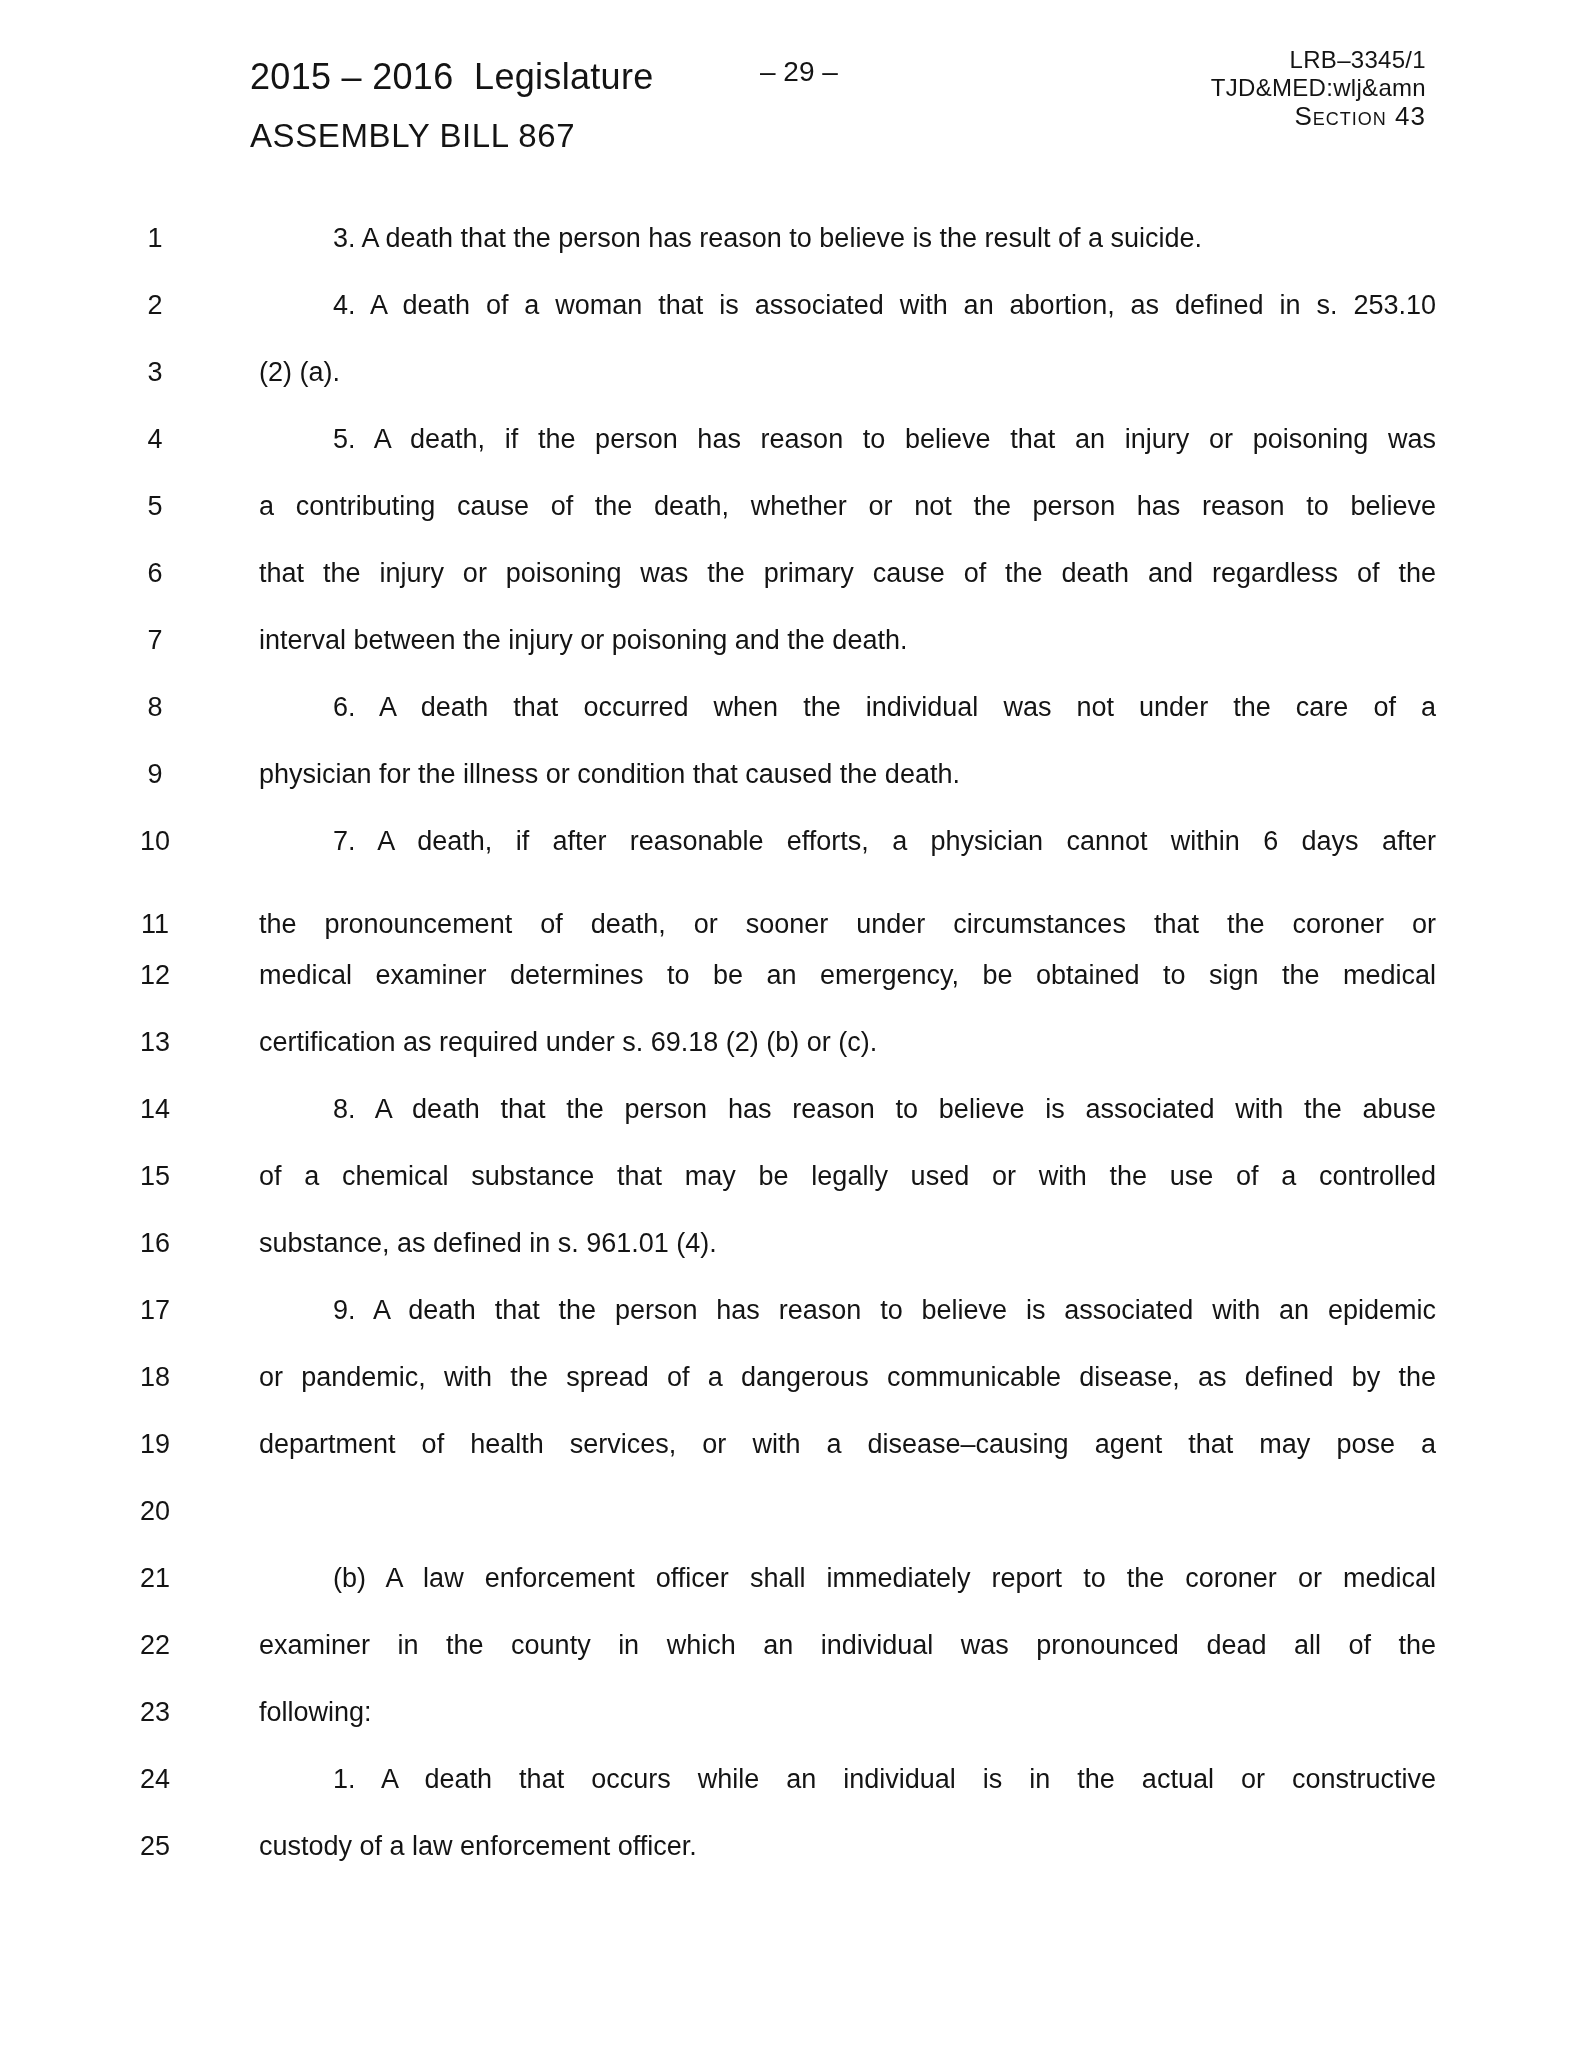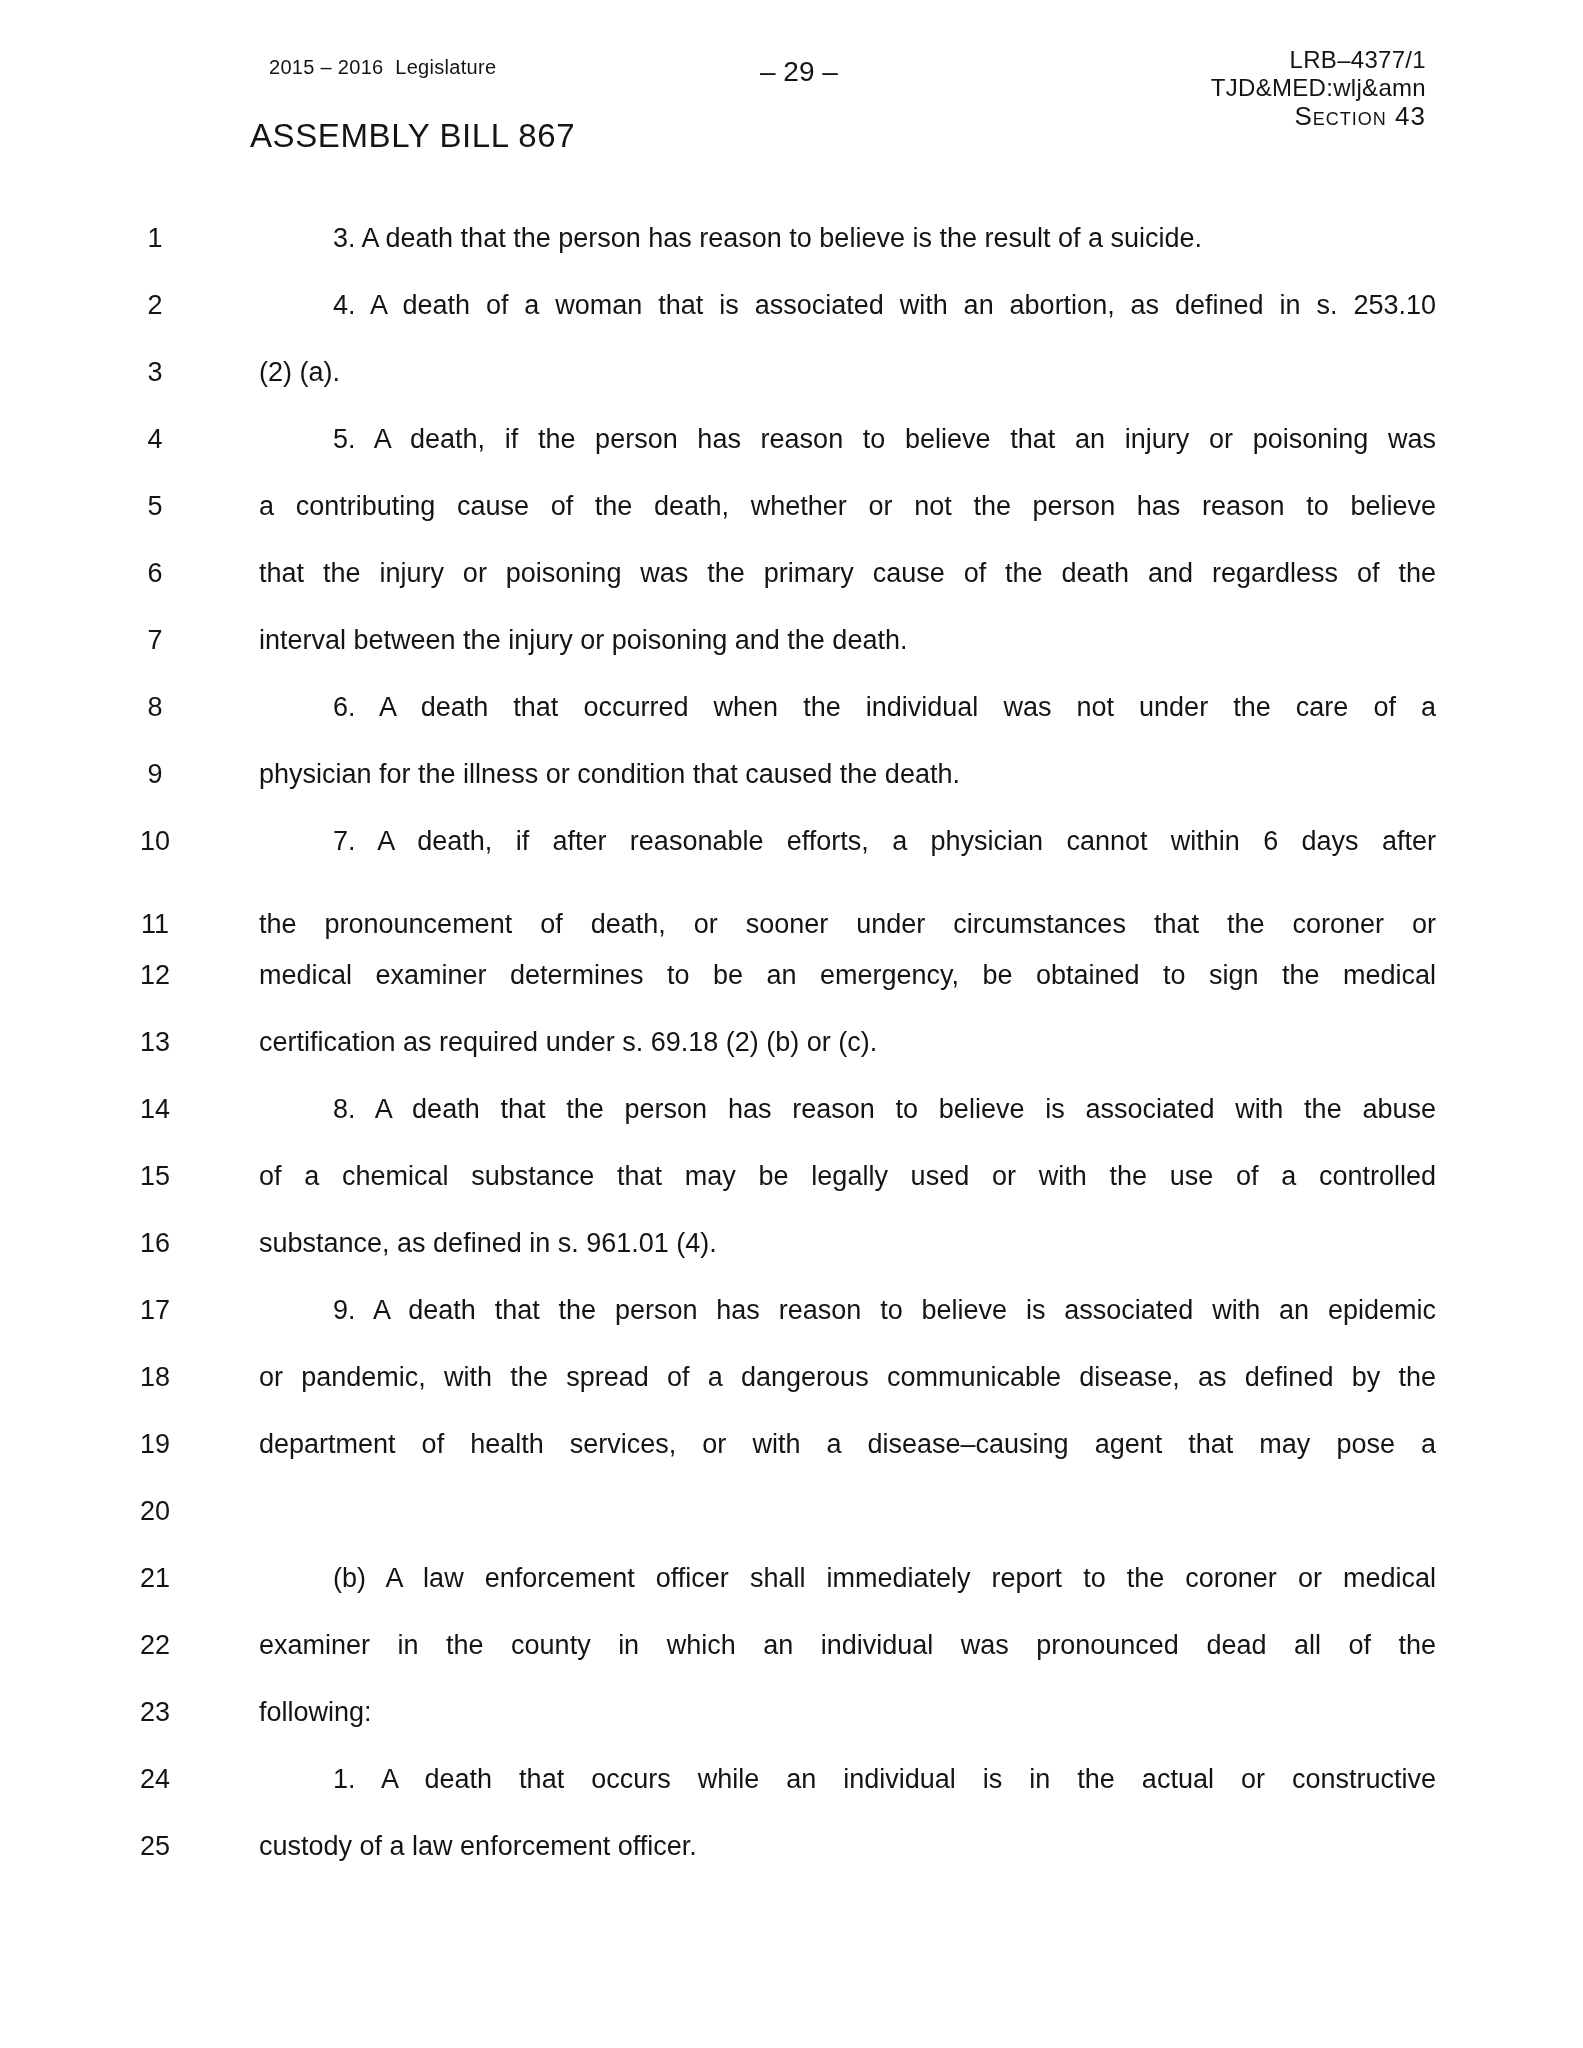--- a/index.html
+++ b/index.html
@@ -12,24 +12,23 @@
     height: 2048px;
     position: relative;
     overflow: hidden;
     font-family: "Liberation Sans", "DejaVu Sans", sans-serif;
     color: #141414;
   }
   .hdr-left-1 {
     position: absolute;
     left: 250px;
     top: 56px;
-    font-size: 20px;
+    font-size: 36px;
     letter-spacing: 0.3px;
     white-space: pre;
-    margin-left: 19px;
   }
   .hdr-left-2 {
     position: absolute;
     left: 250px;
     top: 117px;
     font-size: 33px;
     letter-spacing: 0.6px;
     white-space: pre;
   }
   .hdr-center {
@@ -90,21 +89,21 @@
   }
 </style>
 </head>
 <body>
 
 <div>
   <div class="hdr-left-1">2015 – 2016  Legislature</div>
   <div class="hdr-left-2">ASSEMBLY BILL 867</div>
   <div class="hdr-center">– 29 –</div>
   <div class="hdr-right">
-    <div>LRB–4377/1</div>
+    <div>LRB–3345/1</div>
     <div>TJD&amp;MED:wlj&amp;amn</div>
     <div class="section">Section 43</div>
   </div>
 </div>
 
 <div class="body-lines" id="body-lines">
     <div class="line" style="top: 218px;">
       <span class="num">1</span>
       <span class="txt indent">3.  A death that the person has reason to believe is the result of a suicide.</span>
     </div>

